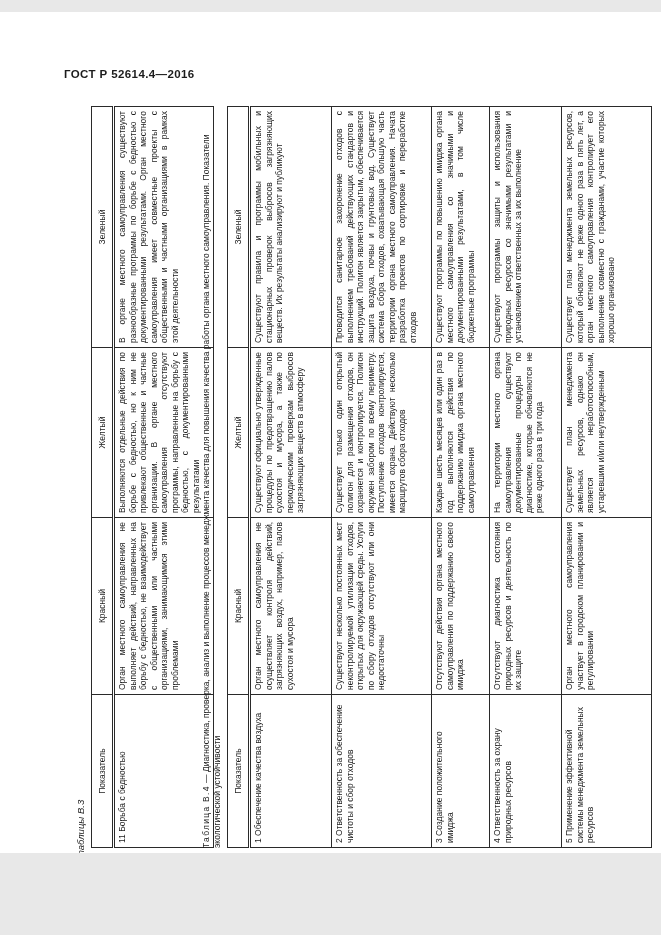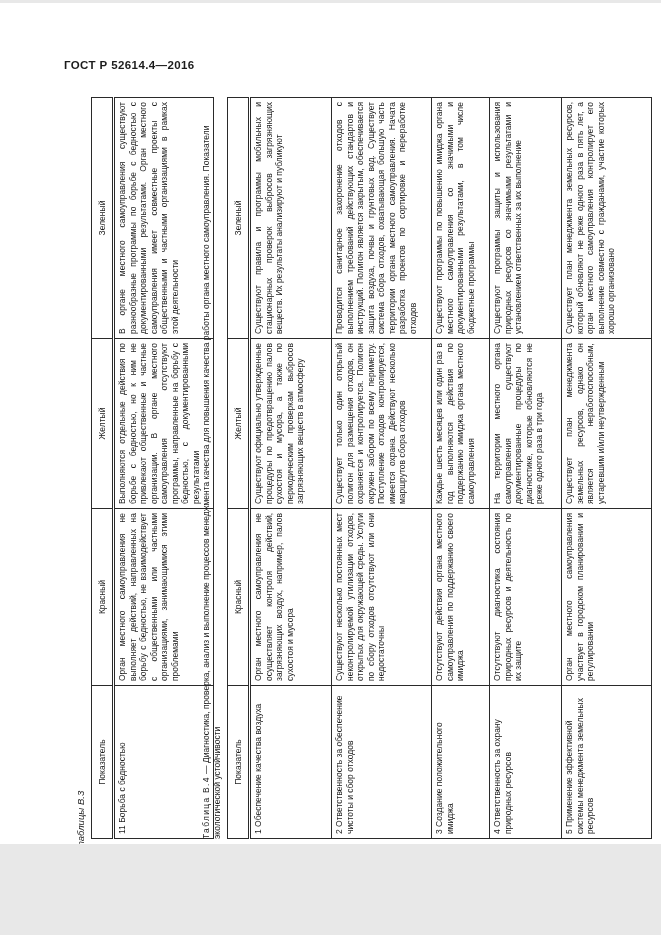--- a/index.html
+++ b/index.html
@@ -6,21 +6,21 @@
     margin: 0; padding: 0;
     background: #e8e8e8;
     font-family: "Liberation Sans", sans-serif;
   }
   .page {
     position: relative;
     width: 661px; height: 841px;
     background: #ffffff;
     color: #1c1c1c;
     overflow: hidden;
-    margin: 3px auto;
+    margin: 12px auto;
   }
   .doc-header {
     position: absolute;
     left: 64px; top: 56px;
     font-size: 11.5px;
     font-weight: bold;
     letter-spacing: 0.4px;
     white-space: nowrap;
   }
   .page-num {

